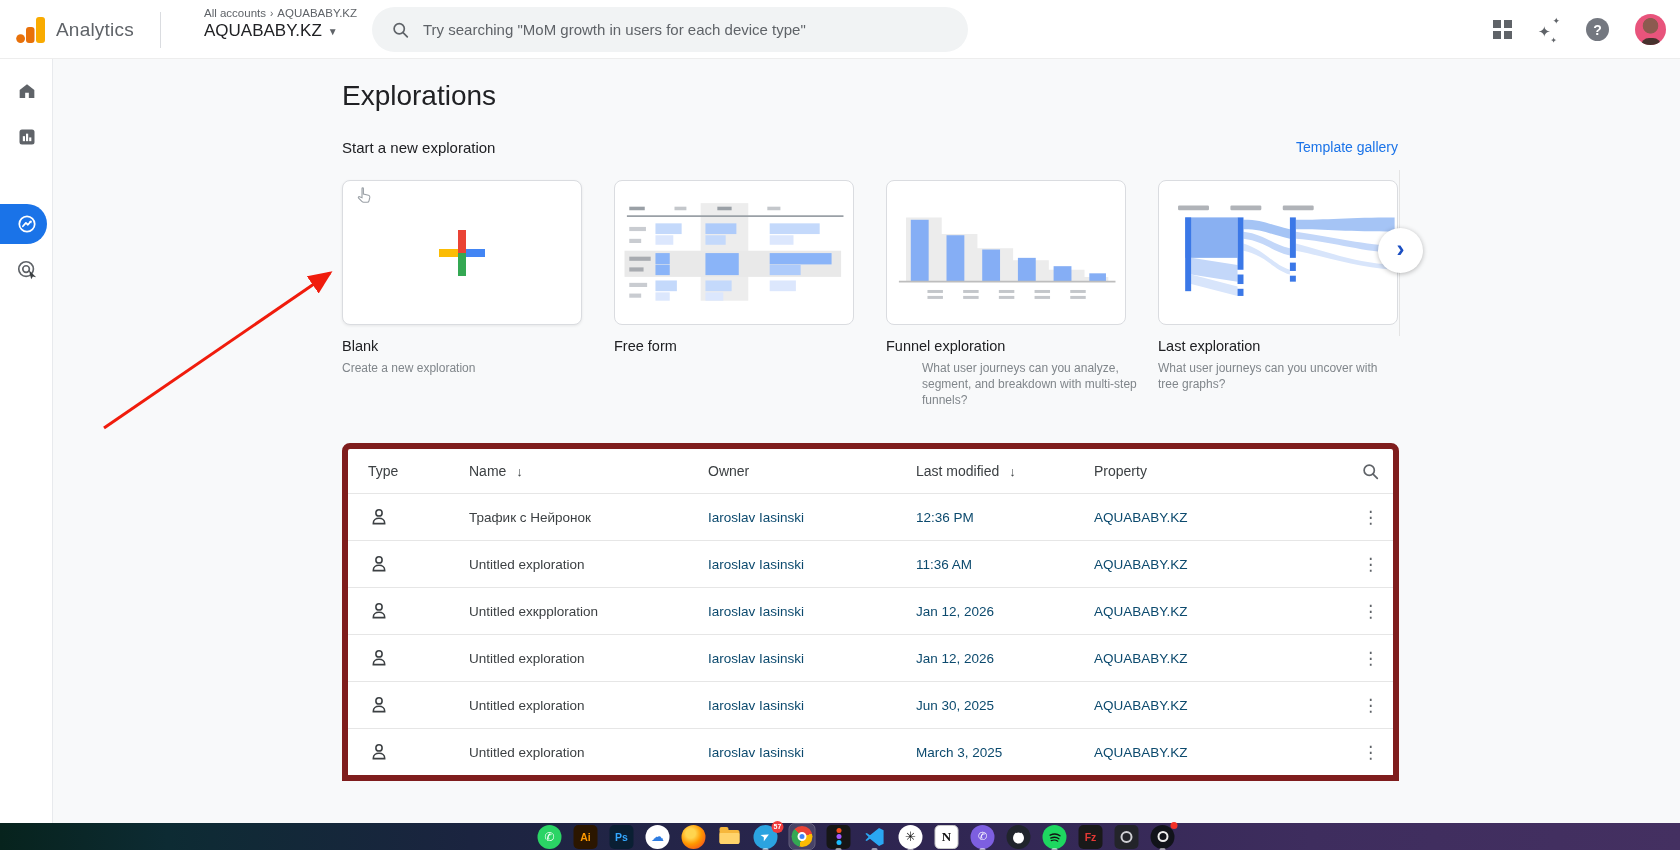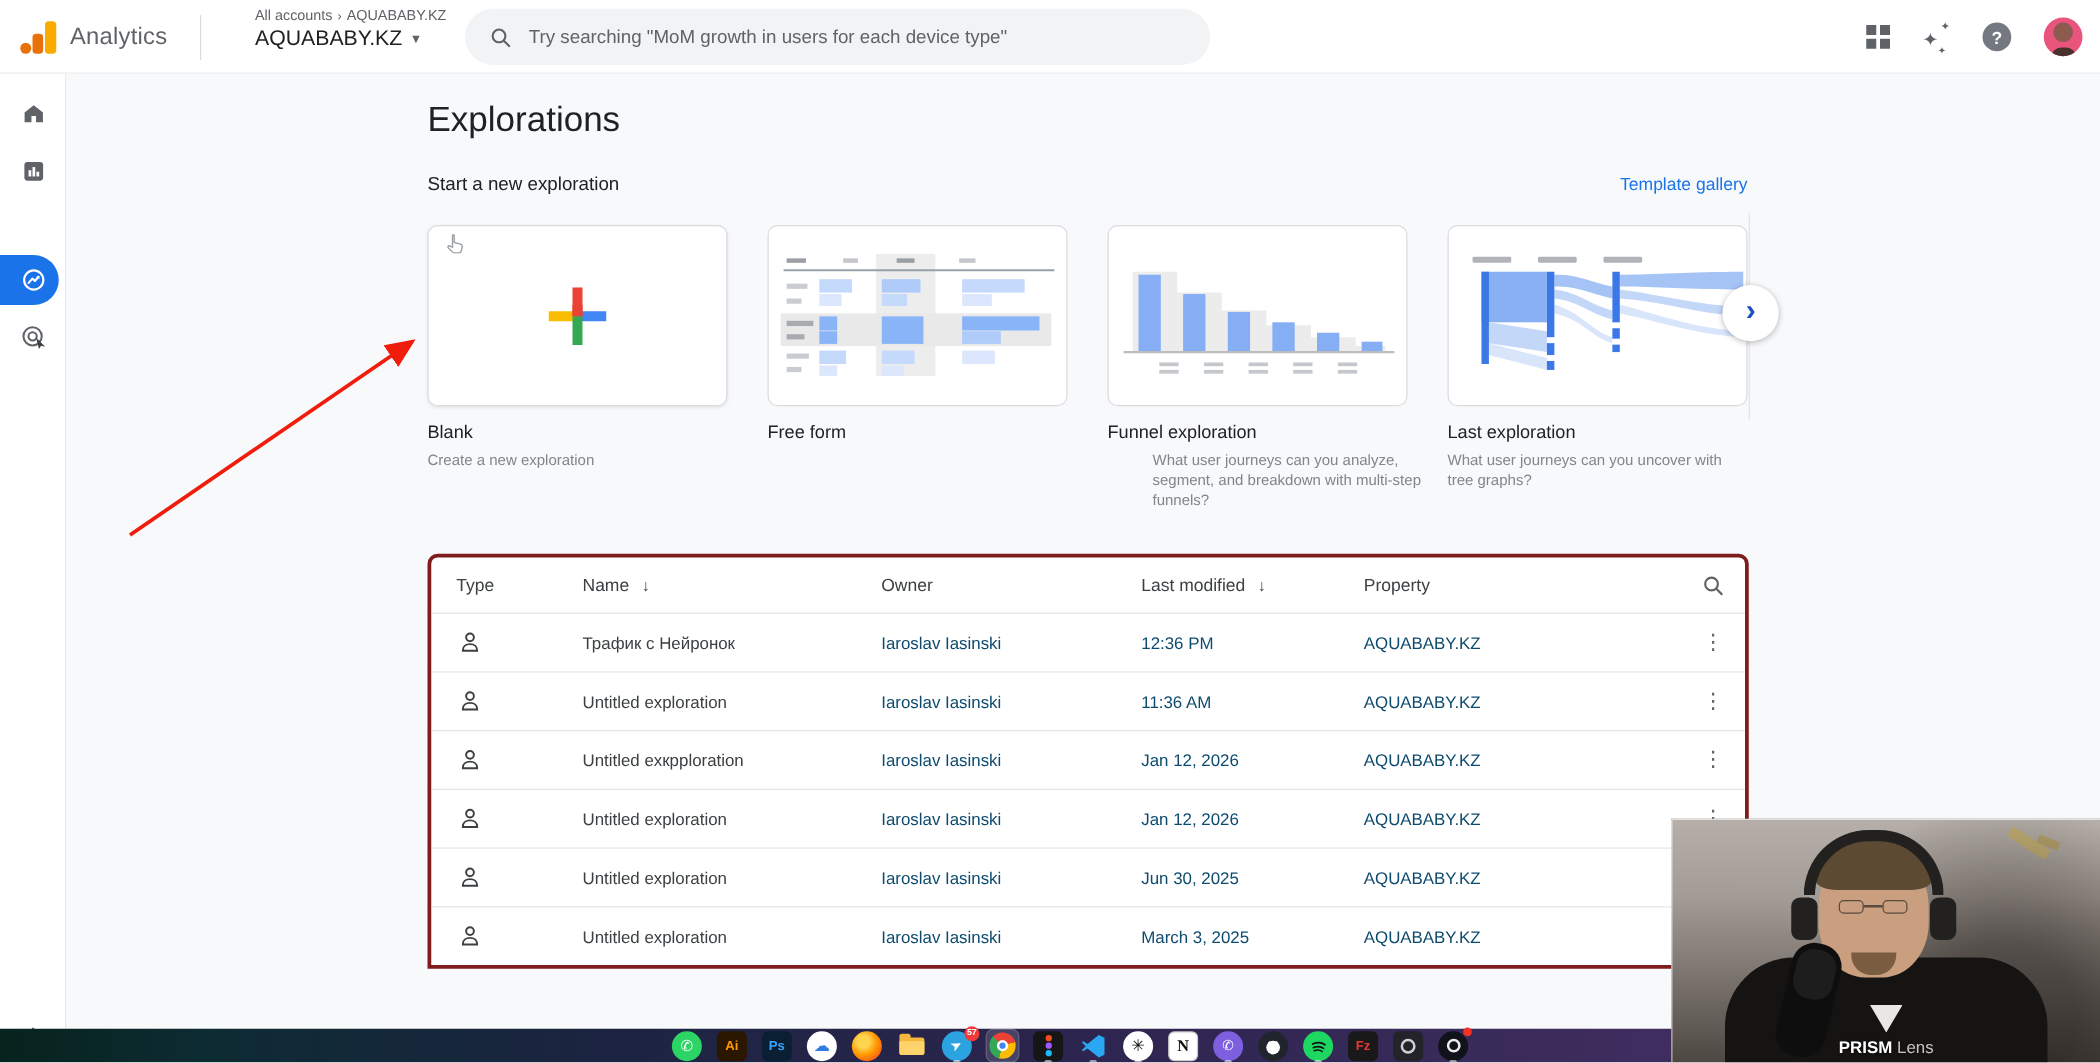--- a/index.html
+++ b/index.html
@@ -61,21 +61,21 @@
   .plus .pv2 { position:absolute; left:19px; top:23px; width:8px; height:23px; background:#34a853; }
   .plus .ph1 { position:absolute; left:0; top:19px; width:23px; height:8px; background:#fbbc04; }
   .plus .ph2 { position:absolute; left:23px; top:19px; width:23px; height:8px; background:#4285f4; }
   .plus .pv1b { position:absolute; left:19px; top:14px; width:8px; height:9px; background:#ea4335; }
   .hand-cursor { position:absolute; left:14px; top:6px; color:#9aa0a6; }
   .card-edge-line { position:absolute; left:1399px; top:170px; width:1px; height:166px; background:#e4e4e4; }
   .next-btn { position:absolute; left:1378px; top:228px; width:45px; height:45px; border-radius:50%; background:#fff;
     box-shadow:0 1px 5px rgba(0,0,0,.28); display:flex; align-items:center; justify-content:center; cursor:pointer; z-index:6;
     font-size:24px; font-weight:bold; color:#1b4fc2; padding-bottom:3px; }
   
-  .exp-table { position:absolute; left:342px; top:443px; width:1057px; background:#fff; border:3px solid #7f1d1d; border-radius:8px 8px 0 0; z-index:2; }
+  .exp-table { position:absolute; left:342px; top:443px; width:1057px; background:#fff; border:6px solid #7f1d1d; border-radius:8px 8px 0 0; z-index:2; }
   .trow { display:grid; grid-template-columns:121px 239px 208px 178px 254px 1fr; align-items:center; height:47px; border-top:1px solid #e6e6e6; }
   .trow.head { height:44px; border-top:none; font-size:14px; color:#3c4043; }
   .cell-type { padding-left:20px; display:flex; align-items:center; }
   .sorter { display:inline-flex; align-items:center; gap:10px; cursor:pointer; }
   .sort-arrow { font-size:13px; color:#3c4043; }
   .hsearch { display:flex; justify-content:center; cursor:pointer; }
   .row-name { font-size:13.5px; font-weight:500; color:#3c4043; cursor:pointer; }
   .row-cell { font-size:13.5px; color:#0c4a6e; }
   .kebab { display:flex; justify-content:center; font-size:17px; color:#5f6368; cursor:pointer; letter-spacing:0; }
   
@@ -523,33 +523,14 @@
           <i></i>
         </div>
       <div class="tb tb-obs">
         <i></i>
           <span class="rec-dot"></span>
           <span class="ind"></span>
       </div>
     </div>
   </div>
 
-  <div class="webcam">
-    <div class="wc-fixture"></div>
-    <div class="wc-vignette"></div>
-    <div class="wc-torso"></div>
-    <div class="wc-shirt"></div>
-    <div class="wc-head"></div>
-    <div class="wc-hair"></div>
-    <div class="wc-band"></div>
-    <div class="wc-cup l"></div>
-    <div class="wc-cup r"></div>
-    <div class="wc-glass l"></div>
-    <div class="wc-glass r"></div>
-    <div class="wc-bridge"></div>
-    <div class="wc-beard"></div>
-    <div class="wc-mic"></div>
-    <div class="wc-mark">
-      <b>PRISM</b> <span>Lens</span>
-    </div>
-  </div>
 
 </div>
 
 </body></html>

